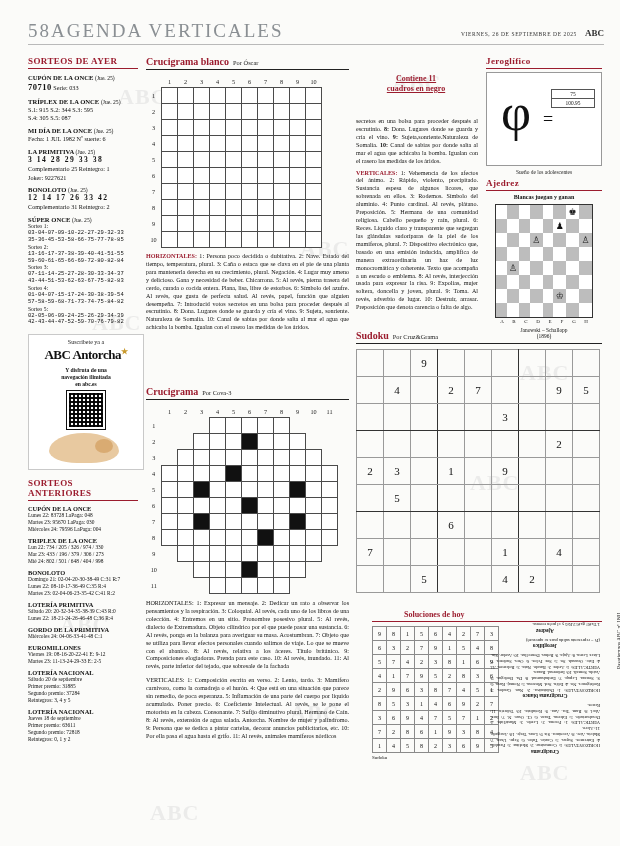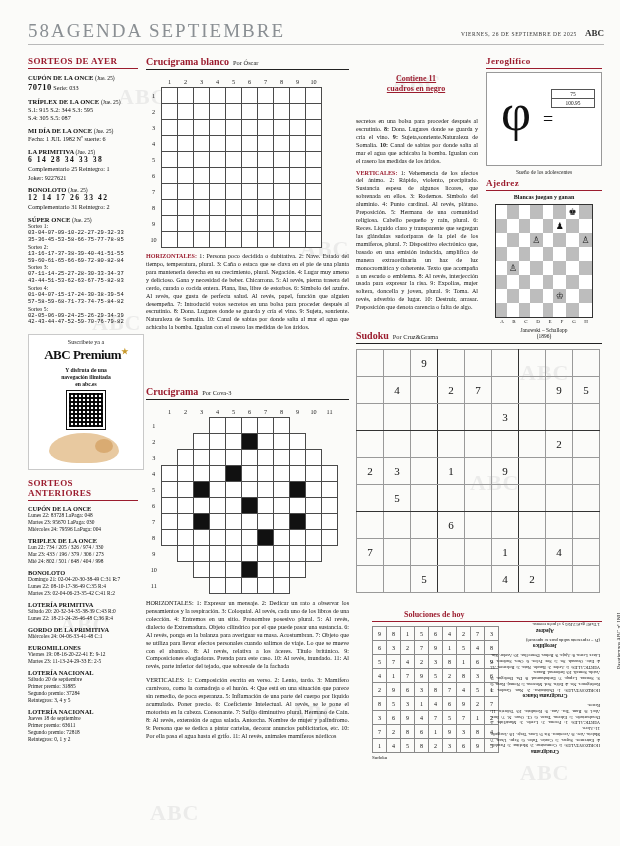--- a/index.html
+++ b/index.html
@@ -128,21 +128,21 @@
   <div class="wm" style="left:300px;top:236px;">ABC</div>
   <div class="wm" style="left:520px;top:360px;">ABC</div>
   <div class="wm" style="left:200px;top:470px;">ABC</div>
   <div class="wm" style="left:470px;top:470px;">ABC</div>
   <div class="wm" style="left:60px;top:612px;">ABC</div>
   <div class="wm" style="left:290px;top:700px;">ABC</div>
   <div class="wm" style="left:520px;top:760px;">ABC</div>
   <div class="wm" style="left:150px;top:800px;">ABC</div>
 
   <div class="masthead">
-    <span class="folio">58</span><span>AGENDA SEPTIEMBRE</span>
+    <span class="folio">58</span><span>AGENDA VERTICALES</span>
   </div>
   <div class="headdate">
     <span>VIERNES, 26 DE SEPTIEMBRE DE 2025</span><span class="abc">ABC</span>
   </div>
   <div class="rule"></div>
 
   <div class="colL">
     <div class="secthead">SORTEOS DE AYER</div>
     <div class="redline"></div>
 
@@ -150,21 +150,21 @@
     <div class="lot-line"><span class="lot-big">70710</span> <span>Serie: 033</span></div>
 
     <div class="lot-title">TRÍPLEX DE LA ONCE <span class="small">(Jue. 25)</span></div>
     <div class="lot-line">S.1: 915   S.2: 344   S.3: 595</div>
     <div class="lot-line">S.4: 305   S.5: 087</div>
 
     <div class="lot-title">MI DÍA DE LA ONCE <span class="small">(Jue. 25)</span></div>
     <div class="lot-line">Fecha: 1 JUL 1982        Nº suerte: 6</div>
 
     <div class="lot-title">LA PRIMITIVA <span class="small">(Jue. 25)</span></div>
-    <div class="nums">6   14   28   34   33   38</div>
+    <div class="nums">3   14   28   29   33   38</div>
     <div class="lot-line">Complementario 25 Reintegro: 1</div>
     <div class="lot-line">Joker: 9227621</div>
 
     <div class="lot-title">BONOLOTO <span class="small">(Jue. 25)</span></div>
     <div class="nums">12   14   17   26   33   42</div>
     <div class="lot-line">Complementario 31 Reintegro: 2</div>
 
     <div class="lot-title">SÚPER ONCE <span class="small">(Jue. 25)</span></div>
     <div class="tiny">Sorteo 1:</div>
     <div class="tiny mono" style="white-space:pre-line">03-04-07-09-10-22-27-29-32-33
@@ -177,21 +177,21 @@
 43-44-51-53-62-63-67-75-82-83</div>
     <div class="tiny">Sorteo 4:</div>
     <div class="tiny mono" style="white-space:pre-line">01-04-07-15-17-24-30-38-39-54
 57-58-59-68-71-73-74-75-84-82</div>
     <div class="tiny">Sorteo 5:</div>
     <div class="tiny mono" style="white-space:pre-line">02-05-06-09-24-25-26-29-34-39
 42-43-44-47-52-59-70-76-79-82</div>
 
     <div class="promo">
       <div class="s1">Suscríbete ya a</div>
-      <div class="logo"><span>ABC Premium</span><sup>★</sup></div>
+      <div class="logo"><span>ABC Antorcha</span><sup>★</sup></div>
       <div class="s2" style="white-space:pre-line">Y disfruta de una
 navegación ilimitada
 en abc.es</div>
       <div class="qr"></div>
       <div class="dogbox">
           <div class="dog"></div>
         </div>
     </div>
 
     <div class="prev">

